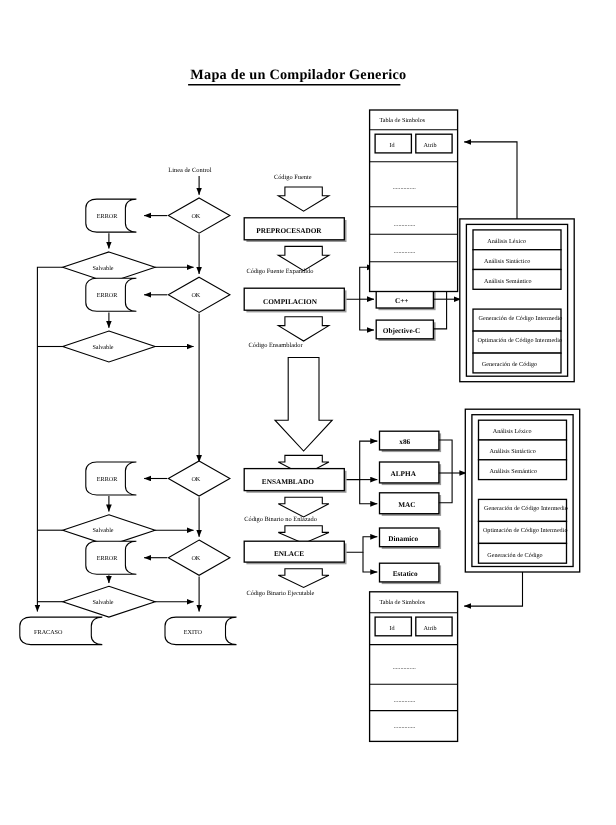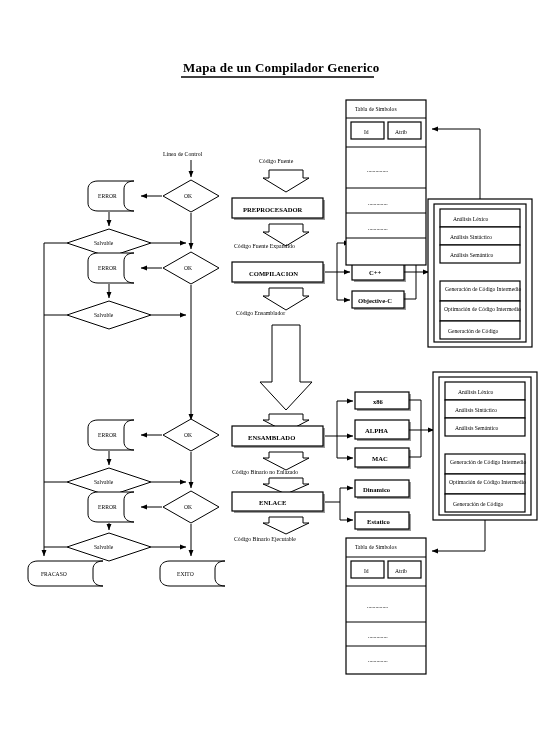--- a/index.html
+++ b/index.html
@@ -1,18 +1,18 @@
 <!DOCTYPE html>
 <html><head>
 <meta charset="utf-8">
 <style>
   html,body{margin:0;padding:0;background:#ffffff;}
   body{width:560px;height:750px;position:relative;overflow:hidden;
        font-family:"Liberation Serif","DejaVu Serif",serif;color:#000;}
-  #stage{position:absolute;left:10px;top:0;width:444px;height:750px;}
+  #stage{position:absolute;left:0;top:0;width:444px;height:750px;}
   svg{position:absolute;left:0;top:0;width:560px;height:750px;}
   .ttl{font-weight:bold;font-size:13px;letter-spacing:.2px;}
   text{fill:#000;}
   .lblbold{font-size:6.6px;font-weight:bold;}
   .small{font-size:5.8px;}
   .tiny{font-size:5.6px;}
   .ln{fill:none;stroke:#000;stroke-width:1;}
   .ln2{fill:none;stroke:#000;stroke-width:1.3;}
   .bx{fill:#ffffff;stroke:#000;stroke-width:1;}
   .bxt{fill:#ffffff;stroke:#000;stroke-width:1.2;}

